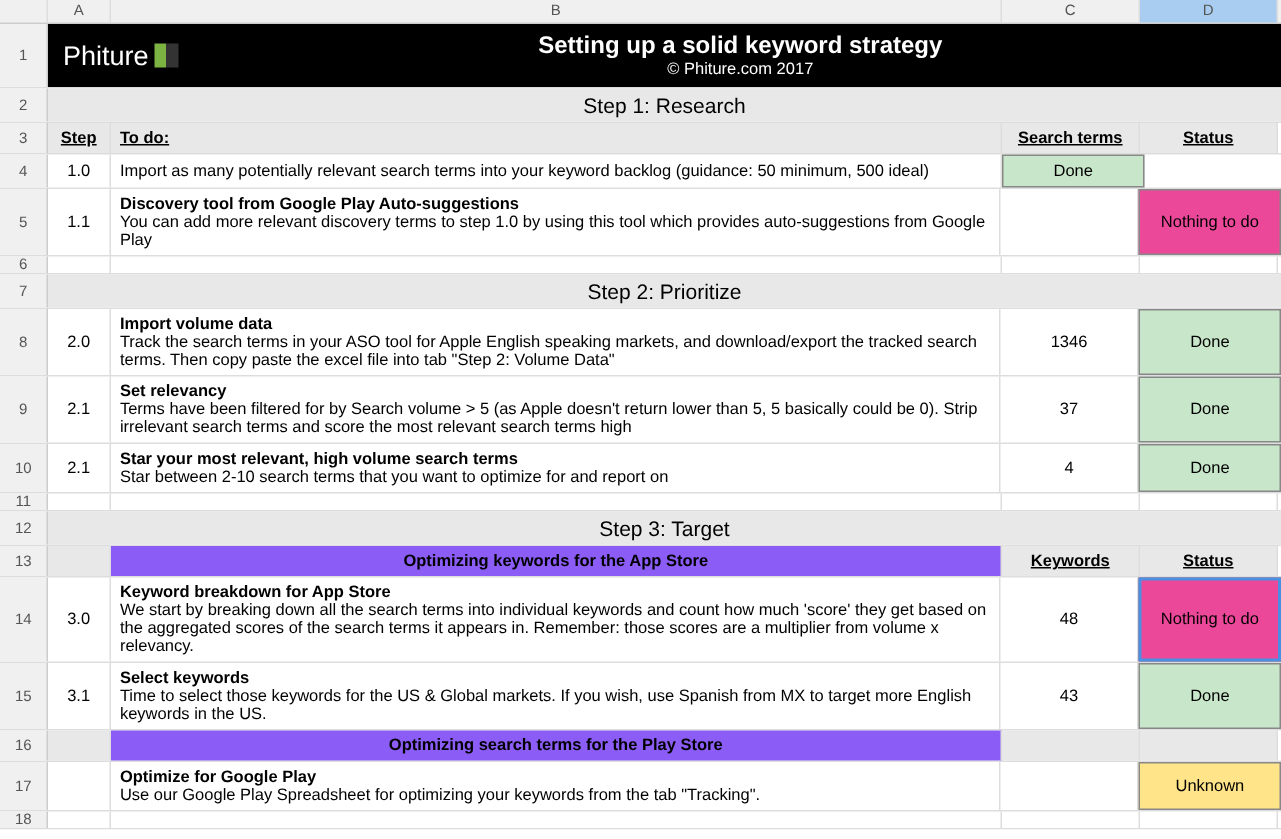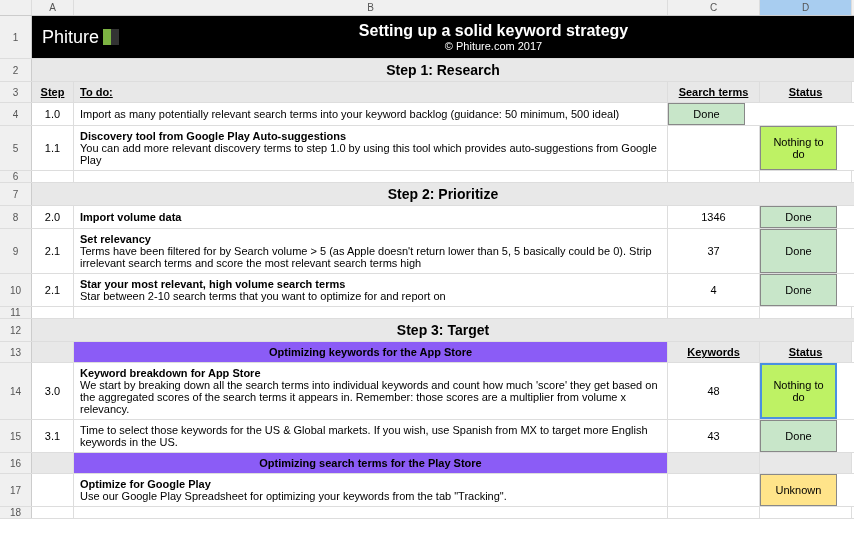--- a/index.html
+++ b/index.html
@@ -15,28 +15,28 @@
 .row { display: flex; border-bottom: 1px solid #ddd; }
 .row .rn { width: 32px; background: #f0f0f0; text-align: center; font-size: 10px; color: #555; display: flex; align-items: center; justify-content: center; border-right: 1px solid #ccc; }
 .cell { border-right: 1px solid #ddd; padding: 4px 6px; display: flex; flex-direction: column; justify-content: center; }
 .cell.center { align-items: center; justify-content: center; text-align: center; }
 .banner { background: #000; color: #fff; display: flex; align-items: center; padding: 6px 10px; flex: 1; }
 .logo { font-size: 18px; font-weight: normal; display: flex; align-items: center; gap: 4px; }
 .logo-sq { display: inline-block; width: 16px; height: 16px; background: linear-gradient(to right, #7cb342 50%, #333 50%); }
 .banner-titles { flex: 1; text-align: center; margin-left: 24px; }
 .bt1 { font-size: 16px; font-weight: bold; }
 .bt2 { font-size: 11px; }
-.section { background: #e8e8e8; font-weight: bold; font-size: 14px; text-align: center; flex: 1; display: flex; align-items: center; justify-content: center; padding: 3px; }
+.section { background: #e8e8e8; font-weight: normal; font-size: 14px; text-align: center; flex: 1; display: flex; align-items: center; justify-content: center; padding: 3px; }
 .hdr { background: #e8e8e8; font-weight: bold; text-decoration: underline; }
 .subhdr { background: #8b5cf6; font-weight: bold; text-align: center; }
 .bold { font-weight: bold; }
 .status-done { background: #c8e6c9; }
-.status-nothing { background: #bef264; }
+.status-nothing { background: #ec4899; }
 .status-unknown { background: #ffe48a; }
-.status-cell { width: 77px; text-align: center; display: flex; align-items: center; justify-content: center; border: 1px solid #888; }
+.status-cell { width: 95px; text-align: center; display: flex; align-items: center; justify-content: center; border: 1px solid #888; }
 .sel { outline: 2px solid #4a90e2; outline-offset: -2px; }
 .empty-row .cell { min-height: 10px; }
 .col-headers .sel-col { background: #d0e4f5; }
 .c-d-head.sel-col { background: #a8cdf0; }
 </style>
 </head>
 <body>
 
 <div class="sheet">
 
@@ -106,20 +106,21 @@
   <div class="row">
     <div class="rn">7</div>
     <div class="section">Step 2: Prioritize</div>
   </div>
 
   <div class="row">
     <div class="rn">8</div>
     <div class="cell c-a center">2.0</div>
     <div class="cell c-b">
       <span class="bold">Import volume data</span>
+      <span>Track the search terms in your ASO tool for Apple English speaking markets, and download/export the tracked search terms. Then copy paste the excel file into tab "Step 2: Volume Data"</span>
     </div>
     <div class="cell c-c center">1346</div>
     <div class="cell status-cell status-done">Done</div>
   </div>
 
   <div class="row">
     <div class="rn">9</div>
     <div class="cell c-a center">2.1</div>
     <div class="cell c-b">
       <span class="bold">Set relevancy</span>
@@ -169,20 +170,21 @@
       <span>We start by breaking down all the search terms into individual keywords and count how much 'score' they get based on the aggregated scores of the search terms it appears in. Remember: those scores are a multiplier from volume x relevancy.</span>
     </div>
     <div class="cell c-c center">48</div>
     <div class="cell status-cell status-nothing sel">Nothing to do</div>
   </div>
 
   <div class="row">
     <div class="rn">15</div>
     <div class="cell c-a center">3.1</div>
     <div class="cell c-b">
+      <span class="bold">Select keywords</span>
       <span>Time to select those keywords for the US &amp; Global markets. If you wish, use Spanish from MX to target more English keywords in the US.</span>
     </div>
     <div class="cell c-c center">43</div>
     <div class="cell status-cell status-done">Done</div>
   </div>
 
   <div class="row">
     <div class="rn">16</div>
     <div class="cell c-a hdr"></div>
     <div class="cell c-b subhdr">Optimizing search terms for the Play Store</div>

